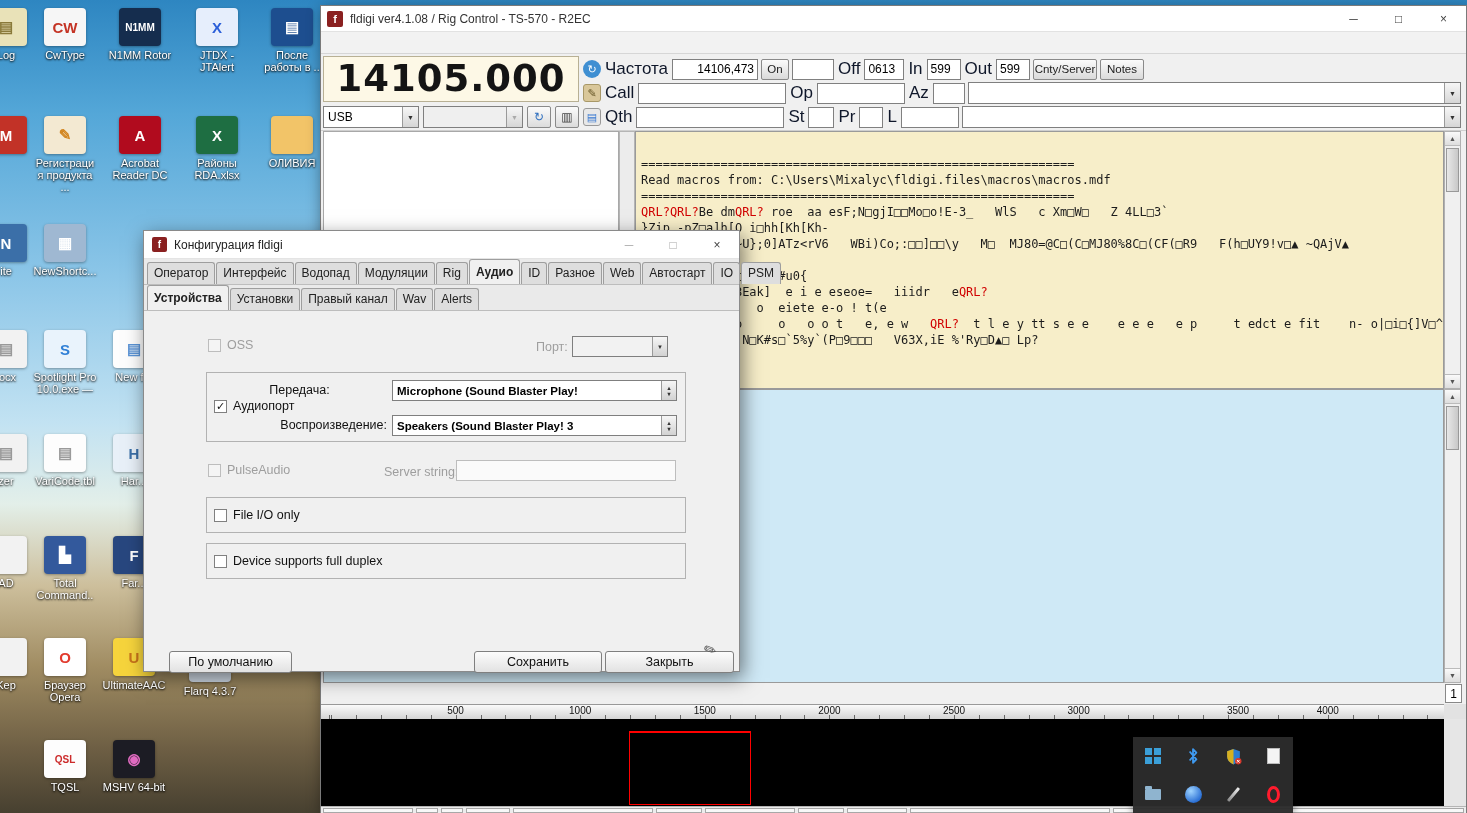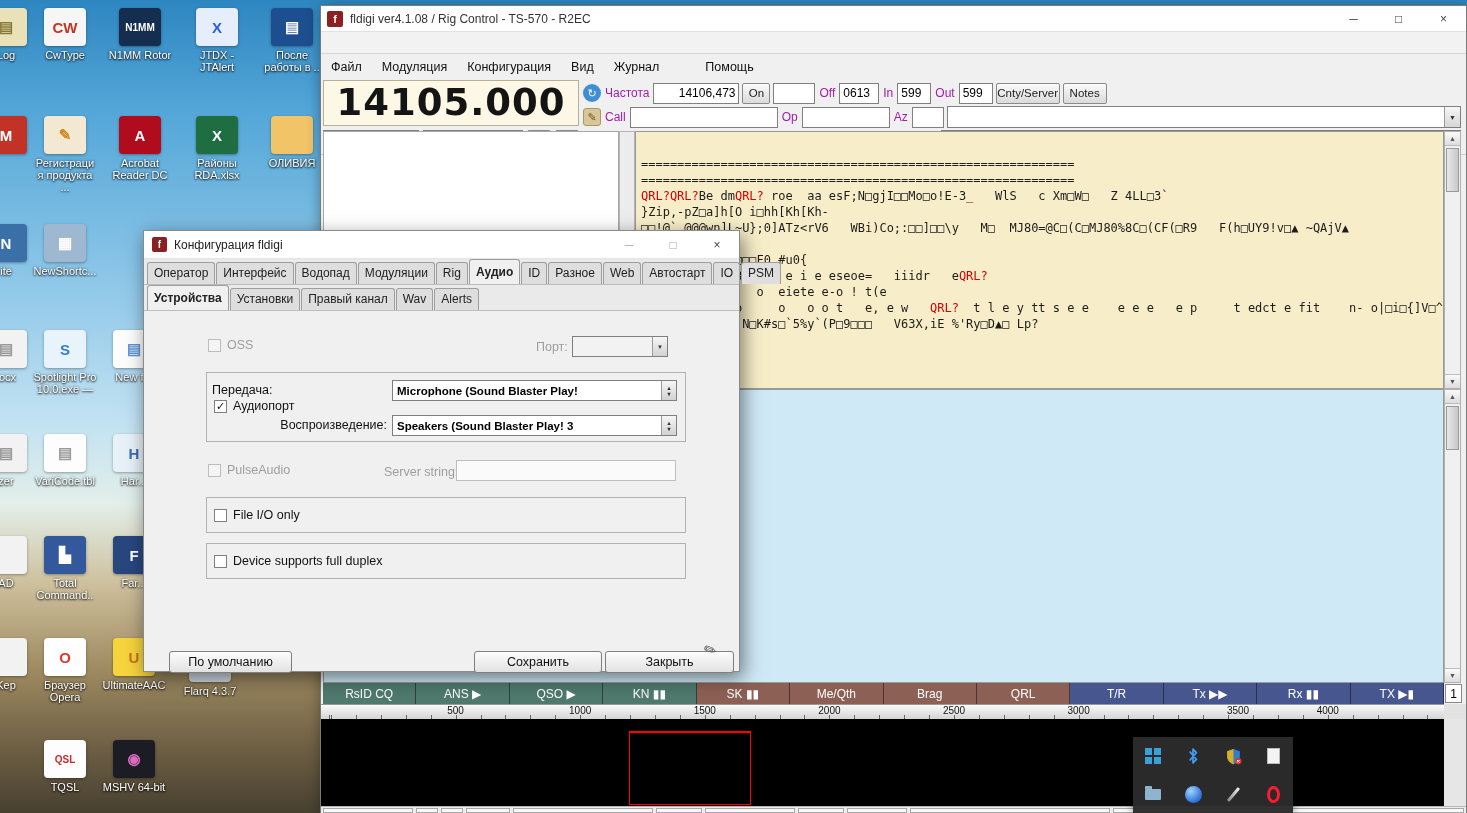--- a/index.html
+++ b/index.html
@@ -35,39 +35,39 @@
   .menu-item { padding:0 10px; font-size:12.5px; color:#111; line-height:22px; }
   .menu-item:last-child { margin-left:26px; }
   .id-wrap { margin-left:auto; display:flex; align-items:center; padding-right:8px; }
   .counter-box { width:66px; height:18px; background:#f8f8f8; border:1px solid #aaa; margin-right:4px; }
   .idbtn { border:1px solid #999; background:linear-gradient(#fbfbfb,#e2e2e2); font-size:11.5px;
     padding:0 8px; height:18px; line-height:16px; margin-left:3px; border-radius:2px; }
   .idbtn.off { color:#9a9a9a; }
   .idbtn.on { color:#0a7d32; font-weight:bold; }
   .idbtn.normal { color:#222; }
 
-  .fl-ctrl { position:absolute; left:0; top:48px; right:0; height:77px; background:#f0f0f0; border-bottom:1px solid #cfcfcf;margin-top:24px; }
+  .fl-ctrl { position:absolute; left:0; top:48px; right:0; height:77px; background:#f0f0f0; border-bottom:1px solid #cfcfcf; }
   .freq-display { position:absolute; left:2px; top:2px; width:256px; height:46px;
     background:#fdf8e6; border:1px solid #b8b094; color:#141414;
     font-family:"DejaVu Sans",sans-serif; font-weight:bold; font-size:37px; line-height:44px;
     text-align:center; letter-spacing:1px; }
   .mode-row { position:absolute; left:2px; top:52px; display:flex; gap:4px; height:22px; }
   .combo { display:flex; align-items:center; background:#fff; border:1px solid #7f7f7f;
     font-size:12px; padding-left:4px; height:22px; }
   .combo .grow { flex:1; }
   .combo .arr { margin-left:auto; width:16px; align-self:stretch; background:linear-gradient(#f6f6f6,#d6d6d6);
     border-left:1px solid #9a9a9a; display:flex; align-items:center; justify-content:center; font-size:7px; color:#333; }
   .combo.dis { background:#efefef; color:#999; }
   .combo.dis .arr { color:#aaa; }
   .sbtn { width:24px; height:22px; border:1px solid #8a8a8a; background:linear-gradient(#fbfbfb,#dcdcdc);
     display:flex; align-items:center; justify-content:center; font-size:12px; color:#2f6fbf; border-radius:2px; }
 
   .field-rows { position:absolute; left:262px; top:2px; right:5px; height:74px; }
   .frow { position:absolute; left:0; right:0; height:22px; display:flex; gap:3px; align-items:center; }
-  .flbl { font-size:12px; color:#a21caf; white-space:nowrap; padding:0 1px;text-align:center; }
+  .flbl { font-size:17px; color:#0f172a; white-space:nowrap; padding:0 1px;text-align:center; }
   .finp { background:#fff; border:1px solid #808080; height:21px; font-size:12px; padding:0 3px;
     font-family:"Liberation Sans",sans-serif; }
   .fbtn { background:linear-gradient(#fbfbfb,#dadada); border:1px solid #8a8a8a; font-size:11.5px;
     height:21px; display:flex; align-items:center; justify-content:center; border-radius:2px; color:#222;
     white-space:nowrap; padding:0 4px; }
   .micon { width:18px; height:18px; display:flex; align-items:center; justify-content:center; font-size:11px; }
   .micon.blue { background:#3f8fd2; color:#fff; border-radius:50%; }
   .micon.tan { background:#d9c79a; border:1px solid #a89868; color:#6a5a2a; border-radius:3px; }
   .micon.note { background:#e8e8e8; border:1px solid #999; color:#3a7ad2; border-radius:3px; }
 
@@ -359,20 +359,21 @@
         </div>
       </div>
     </div>
   </div>
 
   <div class="left-pane"></div>
   <div class="left-scroll"></div>
 
   <div class="rx-pane">
       <div class="rx-line"><span class="c-k">============================================================</span></div>
+      <div class="rx-line"><span class="c-k">Read macros from: C:\Users\Mixalyc\fldigi.files\macros\macros.mdf</span></div>
       <div class="rx-line"><span class="c-k">============================================================</span></div>
       <div class="rx-line"><span class="c-r">QRL?QRL?</span><span class="c-k">Be dm</span><span class="c-r">QRL?</span><span class="c-k"> roe  aa esF;N□gjI□□Mo□o!E-3_   WlS   c Xm□W□   Z 4LL□3`</span></div>
       <div class="rx-line"><span class="c-k">}Zip,-pZ□a]h[O i□hh[Kh[Kh-</span></div>
       <div class="rx-line"><span class="c-k">□□!@` @@@wn]L~U};0]ATz&lt;rV6   WBi)Co;:□□]□□\y   M□  MJ80=@C□(C□MJ80%8C□(CF(□R9   F(h□UY9!v□▲ ~QAjV▲</span></div>
       <div class="rx-line"><span class="c-k">...w</span></div>
       <div class="rx-line"><span class="c-k">tu0□□□F0□□□F0□□□F0 #u0{</span></div>
       <div class="rx-line"><span class="c-k">etOe tE ke%e 8Eak]  e i e eseoe=   iiidr   e</span><span class="c-r">QRL?</span></div>
       <div class="rx-line"><span class="c-k">n   LGo   s o   o  eiete e-o ! t(e</span></div>
       <div class="rx-line"><span class="c-k">e   e eb' t mo     o   o o t   e, e w   </span><span class="c-r">QRL?</span><span class="c-k">  t l e y tt s e e    e e e   e p     t edct e fit    n- o|□i□{]V□^@^WWwMJ((=(C□(C</span></div>
       <div class="rx-line"><span class="c-k">iRQ   F`O     N□K#s□`5%y`(P□9□□□   V63X,iE %'Ry□D▲□ Lp?</span></div>
@@ -383,34 +384,20 @@
     <div class="sb-down">▼</div>
   </div>
 
   <div class="tx-pane"></div>
   <div class="vscroll" style="left:1123px;top:383px;height:294px">
     <div class="sb-up">▲</div>
     <div class="sb-thumb"></div>
     <div class="sb-down">▼</div>
   </div>
 
-  <div class="macro-row">
-      <div class="macro teal">RsID CQ</div>
-      <div class="macro teal">ANS ▶</div>
-      <div class="macro teal">QSO ▶</div>
-      <div class="macro teal">KN ▮▮</div>
-      <div class="macro brown">SK ▮▮</div>
-      <div class="macro brown">Me/Qth</div>
-      <div class="macro brown">Brag</div>
-      <div class="macro brown">QRL</div>
-      <div class="macro blue">T/R</div>
-      <div class="macro blue">Tx ▶▶</div>
-      <div class="macro blue">Rx ▮▮</div>
-      <div class="macro blue">TX ▶▮</div>
-    </div>
   <div class="macro-page">1</div>
 
   <div class="wf-scale">
     <div class="wf-tickmarks"></div>
   <div class="wf-tick" style="left: 134.6px;">500</div>
       <div class="wf-tick" style="left: 259.2px;">1000</div>
       <div class="wf-tick" style="left: 383.8px;">1500</div>
       <div class="wf-tick" style="left: 508.4px;">2000</div>
       <div class="wf-tick" style="left: 633px;">2500</div>
       <div class="wf-tick" style="left: 757.6px;">3000</div>
@@ -480,21 +467,21 @@
     <div class="dcombo dis" style="left:428px;top:25px;width:96px">
       <span class="grow"></span>
         <span class="spin">▼</span>
     </div>
 
     <div class="grp" style="left:62px;top:61px;width:480px;height:70px">
       <label class="chk" style="left:7px;top:26px">
         <span class="box">✓</span>
         <span>Аудиопорт</span>
       </label>
-      <div class="dlbl" style="left:5px;top:10px;width:175px;text-align:left">Передача:</div>
+      <div class="dlbl" style="left:5px;top:10px;width:175px;text-align:center">Передача:</div>
       <div class="dcombo" style="left:185px;top:7px;width:285px">
         <span>Microphone (Sound Blaster Play!</span>
         <span class="spin">▴<br>▾</span>
       </div>
       <div class="dlbl" style="left:5px;top:45px;width:175px;text-align:right">Воспроизведение:</div>
       <div class="dcombo" style="left:185px;top:42px;width:285px">
         <span>Speakers (Sound Blaster Play! 3</span>
         <span class="spin">▴<br>▾</span>
       </div>
     </div>

